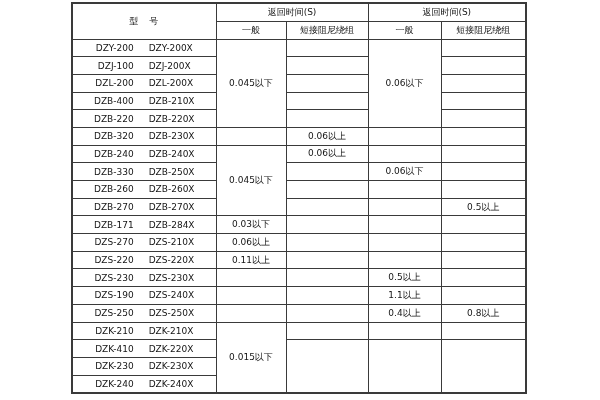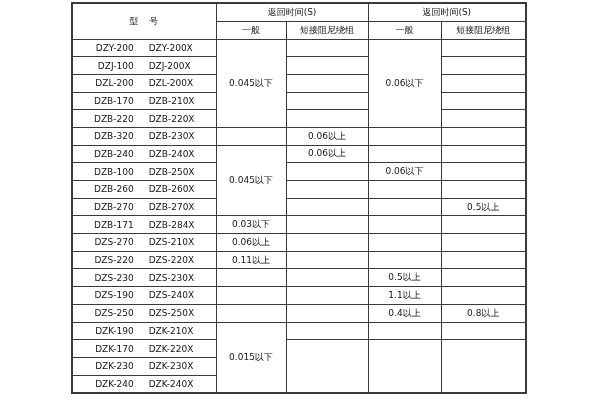--- a/index.html
+++ b/index.html
@@ -101,21 +101,21 @@
               <span data-name="model-label">DZL-200</span>
               <span data-name="model-label">DZL-200X</span>
             </div>
           </td>
           <td data-name="cell-act-short"></td>
           <td data-name="cell-ret-short"></td>
         </tr>
         <tr data-name="table-row">
           <td data-name="model-cell">
             <div class="models">
-              <span data-name="model-label">DZB-170</span>
+              <span data-name="model-label">DZB-400</span>
               <span data-name="model-label">DZB-210X</span>
             </div>
           </td>
           <td data-name="cell-act-short"></td>
           <td data-name="cell-ret-short"></td>
         </tr>
         <tr data-name="table-row">
           <td data-name="model-cell">
             <div class="models">
               <span data-name="model-label">DZB-220</span>
@@ -145,21 +145,21 @@
             </div>
           </td>
           <td data-name="cell-act-gen" rowspan="4">0.045以下</td>
           <td data-name="cell-act-short">0.06以上</td>
           <td data-name="cell-ret-gen"></td>
           <td data-name="cell-ret-short"></td>
         </tr>
         <tr data-name="table-row">
           <td data-name="model-cell">
             <div class="models">
-              <span data-name="model-label">DZB-100</span>
+              <span data-name="model-label">DZB-330</span>
               <span data-name="model-label">DZB-250X</span>
             </div>
           </td>
           <td data-name="cell-act-short"></td>
           <td data-name="cell-ret-gen">0.06以下</td>
           <td data-name="cell-ret-short"></td>
         </tr>
         <tr data-name="table-row">
           <td data-name="model-cell">
             <div class="models">
@@ -250,33 +250,33 @@
             </div>
           </td>
           <td data-name="cell-act-gen"></td>
           <td data-name="cell-act-short"></td>
           <td data-name="cell-ret-gen">0.4以上</td>
           <td data-name="cell-ret-short">0.8以上</td>
         </tr>
         <tr data-name="table-row">
           <td data-name="model-cell">
             <div class="models">
-              <span data-name="model-label">DZK-190</span>
+              <span data-name="model-label">DZK-210</span>
               <span data-name="model-label">DZK-210X</span>
             </div>
           </td>
           <td data-name="cell-act-gen" rowspan="4">0.015以下</td>
           <td data-name="cell-act-short"></td>
           <td data-name="cell-ret-gen"></td>
           <td data-name="cell-ret-short"></td>
         </tr>
         <tr data-name="table-row">
           <td data-name="model-cell">
             <div class="models">
-              <span data-name="model-label">DZK-170</span>
+              <span data-name="model-label">DZK-410</span>
               <span data-name="model-label">DZK-220X</span>
             </div>
           </td>
           <td data-name="cell-act-short" rowspan="3"></td>
           <td data-name="cell-ret-gen" rowspan="3"></td>
           <td data-name="cell-ret-short" rowspan="3"></td>
         </tr>
         <tr data-name="table-row">
           <td data-name="model-cell">
             <div class="models">

